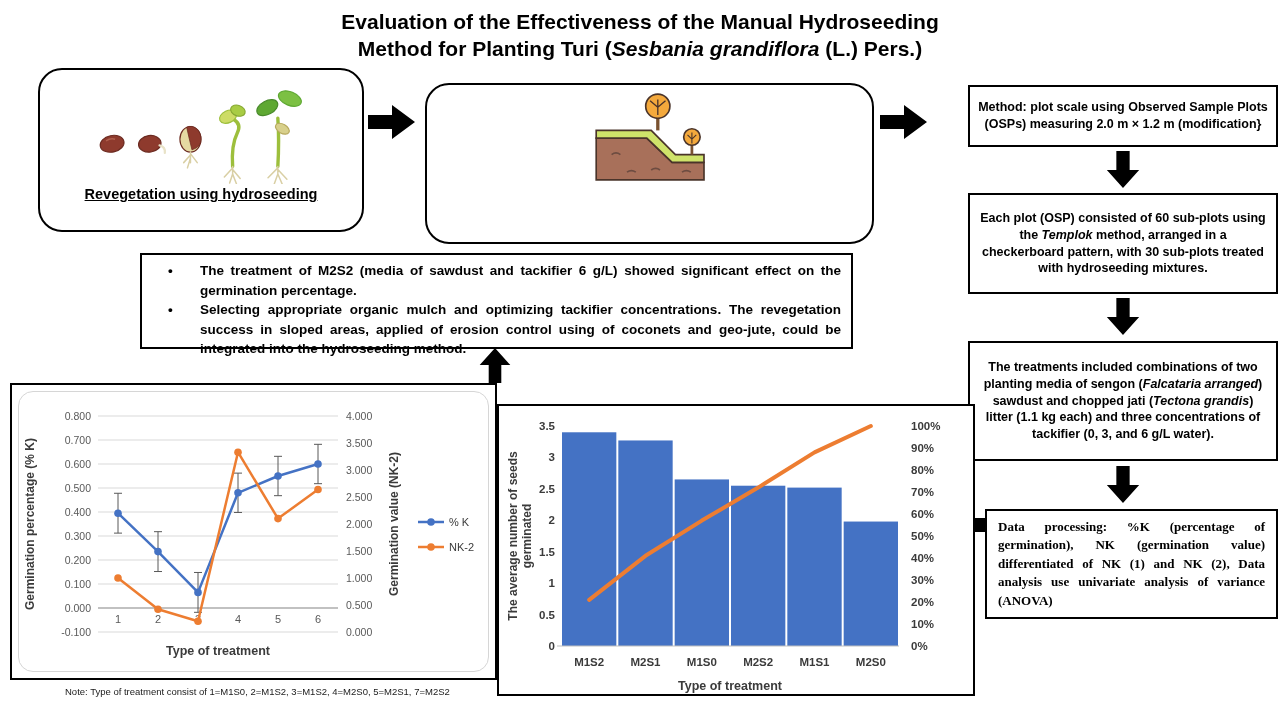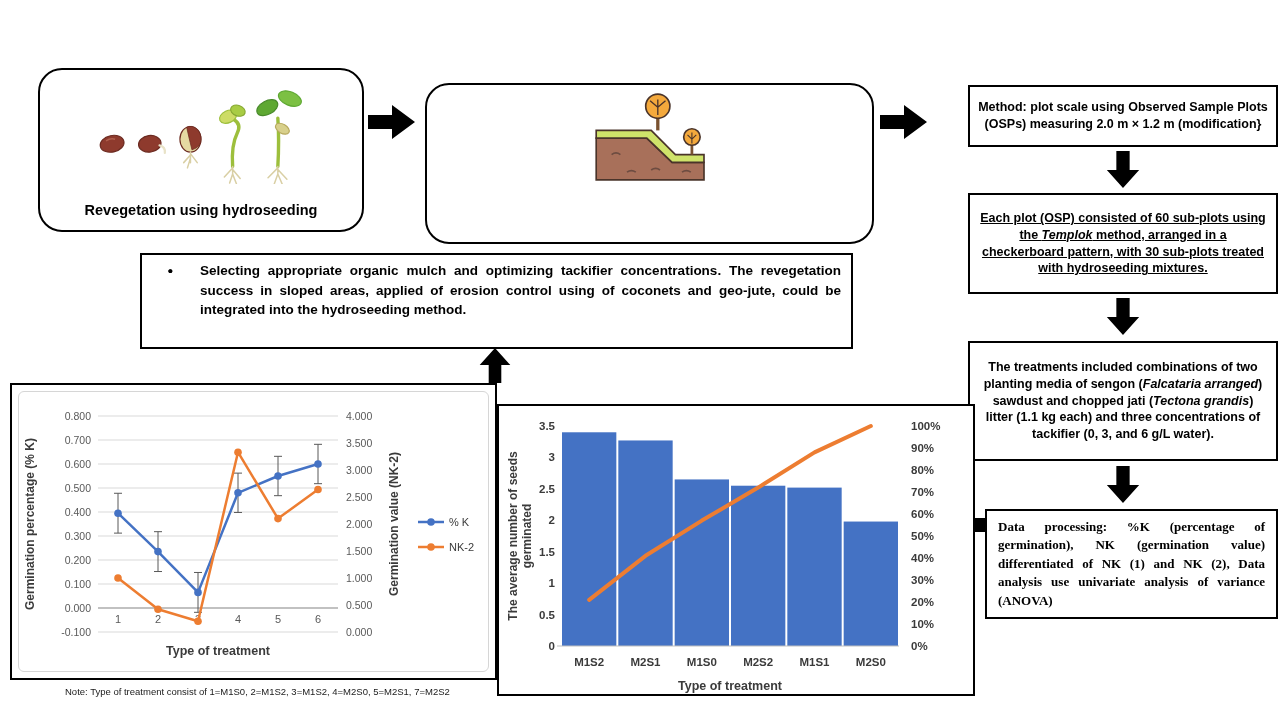--- a/index.html
+++ b/index.html
@@ -18,29 +18,33 @@
         padding:7px 11px;box-sizing:border-box;}
   .arrow{position:absolute;}
   .arrow svg{display:block;}
   .findings{position:absolute;left:140px;top:253px;width:713px;height:96px;border:2px solid #000;
             background:#fff;box-sizing:border-box;padding:6px 10px 0 18px;}
   .findings .li{position:relative;padding-left:40px;font-weight:bold;font-size:13.5px;
                 line-height:1.45;text-align:justify;}
   .findings .bullet{position:absolute;left:8px;top:0;}
   .chartbox{position:absolute;background:#fff;border:2px solid #000;box-sizing:border-box;}
   .chartframe{position:absolute;left:6px;top:6px;right:6px;bottom:6px;
-              border:1.5px solid #d6d6d6;border-radius:6px;}
+              border:1.5px solid #d6d6d6;border-radius:15px;}
   .note{position:absolute;left:65px;top:686px;font-size:9.5px;color:#1a1a1a;}
   svg text{font-family:"Liberation Sans",sans-serif;}
 </style>
 </head>
 <body>
 
 <div class="page">
 
+  <div class="title">
+    <div>Evaluation of the Effectiveness of the Manual Hydroseeding</div>
+    <div><span>Method for Planting Turi (</span><i>Sesbania grandiflora</i><span> (L.) Pers.)</span></div>
+  </div>
 
   <div class="rbox" style="left:38px;top:68px;width:322px;height:160px;">
     <svg width="226" height="100" viewBox="0 0 300 130" style="position:absolute;left:48px;top:14px;">
 
       <ellipse cx="32" cy="78" rx="16" ry="11" fill="#8e3a2d" stroke="#6b2a20" stroke-width="1.5" transform="rotate(-12 32 78)"></ellipse>
       <path d="M24,74 q6,-4 12,-2" stroke="#b0604e" stroke-width="2" fill="none"></path>
 
       <ellipse cx="82" cy="78" rx="15" ry="11" fill="#8e3a2d" stroke="#6b2a20" stroke-width="1.5" transform="rotate(-8 82 78)"></ellipse>
       <path d="M95,80 q8,2 7,10" stroke="#e9e3c8" stroke-width="3" fill="none" stroke-linecap="round"></path>
 
@@ -52,21 +56,21 @@
       <ellipse cx="186" cy="42" rx="12" ry="8" fill="#cddc66" stroke="#9dbf3c" stroke-width="1.5" transform="rotate(-25 186 42)"></ellipse>
       <ellipse cx="199" cy="34" rx="10" ry="7" fill="#a8cc44" stroke="#86a832" stroke-width="1.5" transform="rotate(20 199 34)"></ellipse>
       <path d="M192,108 v10 m0,-8 l-11,12 m11,-10 l10,12 m-10,-6 l-4,12 m4,-12 l5,13" stroke="#d9cfa4" stroke-width="2" fill="none" stroke-linecap="round"></path>
 
       <path d="M252,108 q2,-34 0,-64" stroke="#9dbf3c" stroke-width="4.5" fill="none" stroke-linecap="round"></path>
       <ellipse cx="238" cy="30" rx="15" ry="9" fill="#5ea832" stroke="#48892a" stroke-width="1.5" transform="rotate(-28 238 30)"></ellipse>
       <ellipse cx="268" cy="18" rx="16" ry="9" fill="#7cc043" stroke="#5ea832" stroke-width="1.5" transform="rotate(22 268 18)"></ellipse>
       <ellipse cx="258" cy="58" rx="10" ry="6" fill="#d8d08b" stroke="#b7a95d" stroke-width="1.5" transform="rotate(30 258 58)"></ellipse>
       <path d="M252,108 v12 m0,-10 l-13,13 m13,-11 l12,13 m-12,-7 l-5,14 m5,-14 l6,14" stroke="#d9cfa4" stroke-width="2" fill="none" stroke-linecap="round"></path>
     </svg>
-    <div class="boxlabel" style="bottom:12px;">Revegetation using hydroseeding</div>
+    <div class="boxlabel" style="bottom:28px;text-decoration:underline;">Revegetation using hydroseeding</div>
   </div>
 
   <div class="arrow" style="left:368px;top:103px;">
     <svg width="48" height="38" viewBox="0 0 48 38">
         <polygon points="0,12 24,12 24,2 47,19 24,36 24,26 0,26" fill="#000"></polygon>
       </svg>
   </div>
 
   <div class="rbox" style="left:425px;top:83px;width:445px;height:157px;">
     <svg width="124" height="88" viewBox="0 0 112 80" style="position:absolute;left:160px;top:8px;">
@@ -91,21 +95,21 @@
   <div class="sbox mbox" style="left:968px;top:85px;width:310px;height:62px;">
     <span>Method: plot scale using Observed Sample Plots (OSPs) measuring 2.0 m × 1.2 m (modification}</span>
   </div>
 
   <div class="arrow" style="left:1104px;top:151px;">
     <svg width="38" height="38" viewBox="0 0 38 40">
         <polygon points="12,0 26,0 26,20 36,20 19,39 2,20 12,20" fill="#000"></polygon>
       </svg>
   </div>
 
-  <div class="sbox mbox" style="left:968px;top:193px;width:310px;height:101px;text-decoration:underline;">
+  <div class="sbox mbox" style="left:968px;top:193px;width:310px;height:101px;">
     <span><span>Each plot (OSP) consisted of 60 sub-plots using the </span><i>Templok</i><span> method, arranged in a checkerboard pattern, with 30 sub-plots treated with hydroseeding mixtures.</span></span>
   </div>
 
   <div class="arrow" style="left:1104px;top:298px;">
     <svg width="38" height="38" viewBox="0 0 38 40">
         <polygon points="12,0 26,0 26,20 36,20 19,39 2,20 12,20" fill="#000"></polygon>
       </svg>
   </div>
 
   <div class="sbox mbox" style="left:968px;top:341px;width:310px;height:120px;">
@@ -122,21 +126,21 @@
     <span>Data processing: %K (percentage of germination), NK (germination value) differentiated of NK (1) and NK (2), Data analysis use univariate analysis of variance (ANOVA)</span>
   </div>
 
   <div class="arrow" style="left:933px;top:505px;">
     <svg width="54" height="40" viewBox="0 0 54 40">
         <polygon points="54,13 27,13 27,3 2,20 27,37 27,27 54,27" fill="#000"></polygon>
       </svg>
   </div>
 
   <div class="findings">
-    <div class="li"><span class="bullet">•</span></div>
+    <div class="li"><span class="bullet">•</span><span>The treatment of M2S2 (media of sawdust and tackifier 6 g/L) showed significant effect on the germination percentage.</span></div>
     <div class="li"><span class="bullet">•</span><span>Selecting appropriate organic mulch and optimizing tackifier concentrations. The revegetation success in sloped areas, applied of erosion control using of coconets and geo-jute, could be integrated into the hydroseeding method.</span></div>
   </div>
 
   <div class="arrow" style="left:477px;top:347px;">
     <svg width="36" height="36" viewBox="0 0 38 40">
         <polygon points="12,40 26,40 26,20 36,20 19,1 2,20 12,20" fill="#000"></polygon>
       </svg>
   </div>
 
   <div class="chartbox" style="left:10px;top:383px;width:487px;height:297px;">

